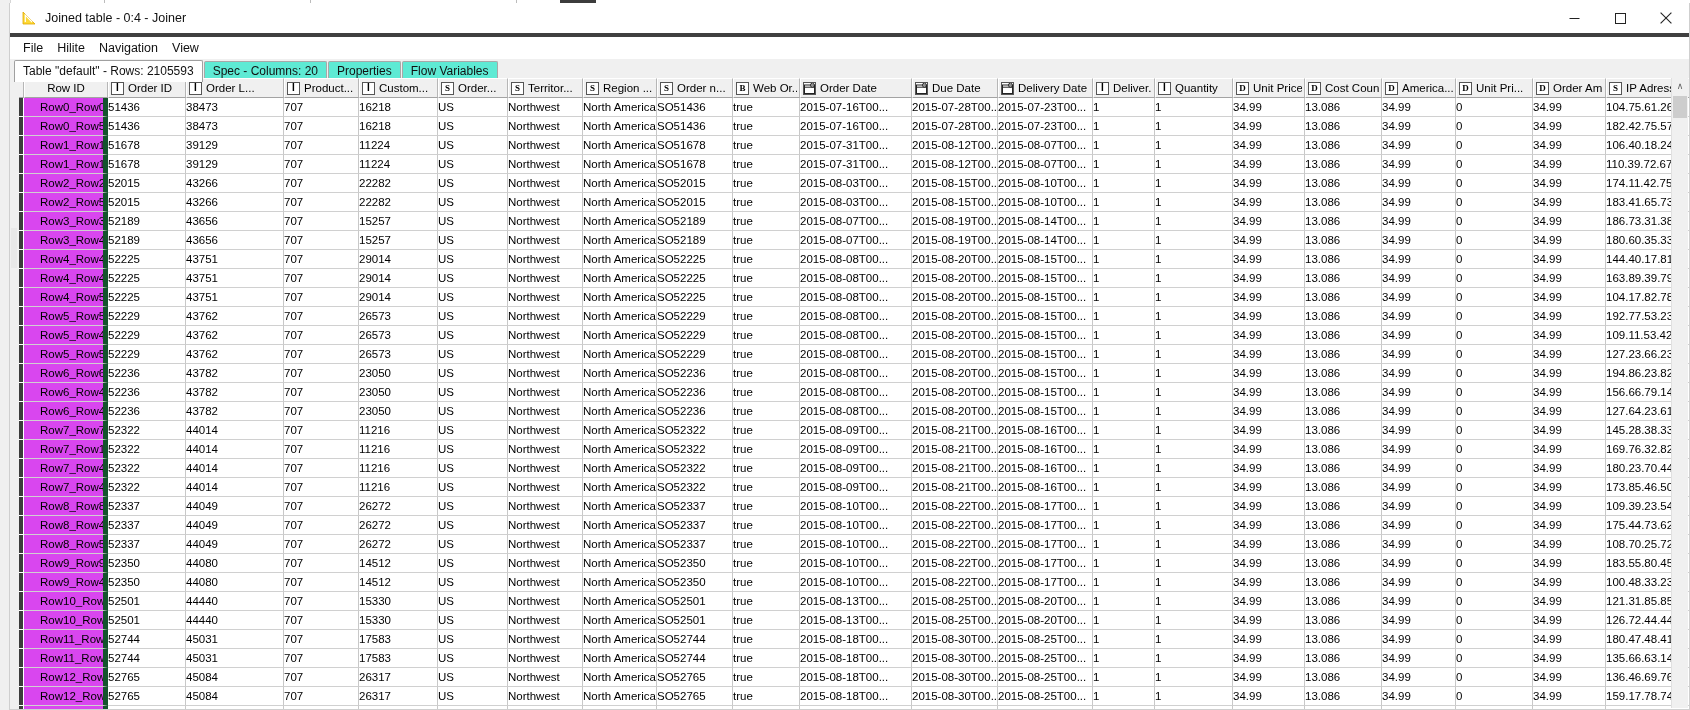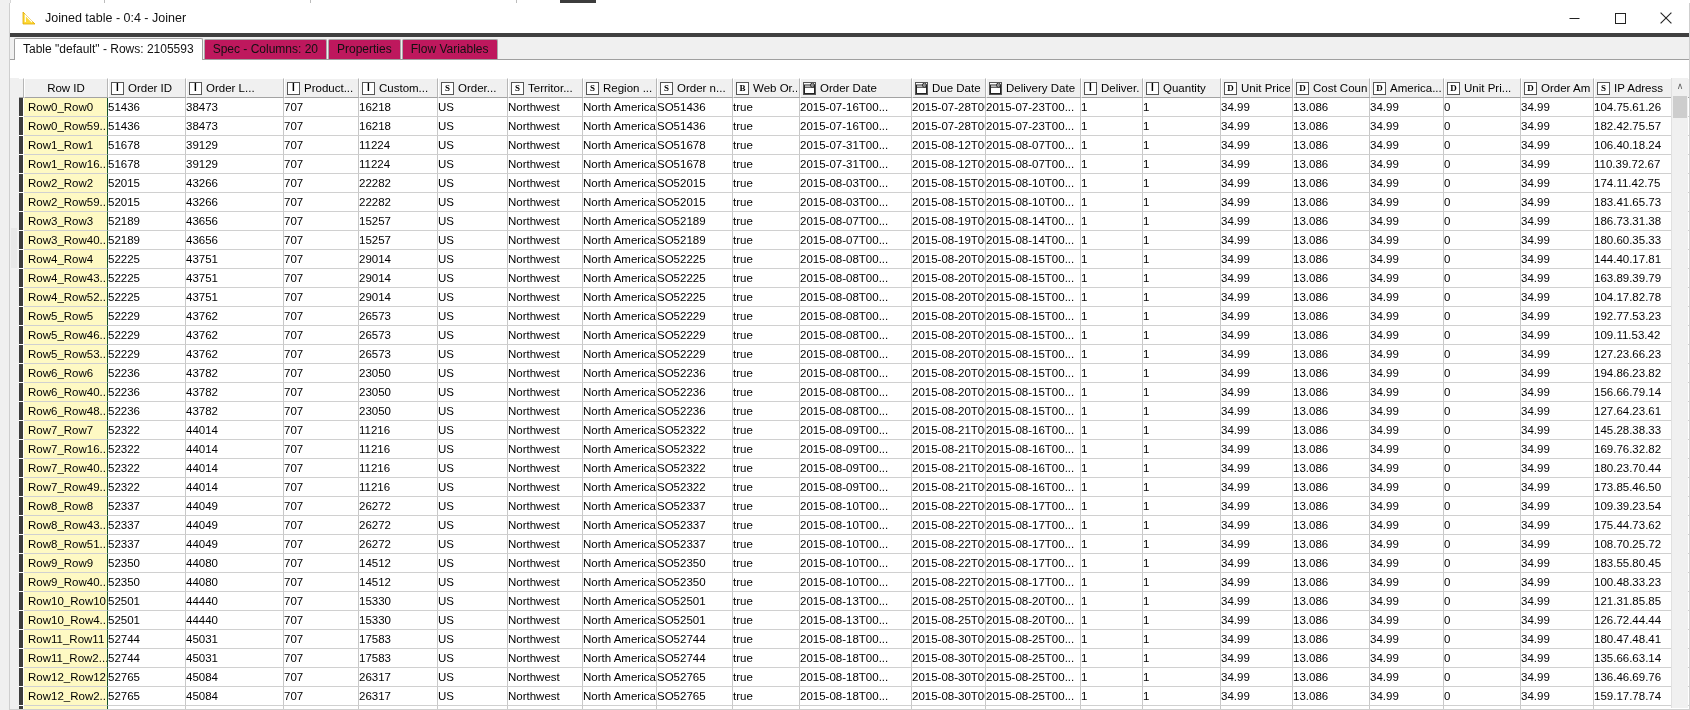--- a/index.html
+++ b/index.html
@@ -33,21 +33,21 @@
   .wbtn svg{display:block;}
 
   
   .menubar{height:22px;display:flex;align-items:center;padding-left:6px;background:#ffffff;}
   .menuitem{padding:2px 7px;font-size:12.5px;color:#111;cursor:default;white-space:nowrap;}
 
   
   .tabstrip{height:22px;display:flex;align-items:flex-end;padding-left:4px;
             background:#f0f0f0;border-bottom:1px solid #a0a0a0;}
   .tab{height:20px;line-height:19px;padding:0 8px;font-size:12px;
-       background:#be185d;border:1px solid #a8a8a8;border-bottom:none;
+       background:#5eead4;border:1px solid #a8a8a8;border-bottom:none;
        margin-right:1px;color:#111;white-space:nowrap;cursor:default;
        border-radius:2px 2px 0 0;box-sizing:border-box;}
   .tab.active{background:#ffffff;border-color:#a0a0a0;height:22px;line-height:21px;
               position:relative;top:1px;z-index:2;}
 
   
   .tablewrap{position:absolute;left:0;top:75px;right:0;bottom:0;background:#ffffff;
              overflow:hidden;}
   .tbl{border-collapse:separate;border-spacing:0;table-layout:fixed;
        font-size:11.5px;width:1668px;}
@@ -65,22 +65,22 @@
             display:inline-flex;align-items:center;justify-content:center;
             font-size:9px;font-weight:bold;line-height:1;color:#000;box-sizing:border-box;
             font-family:"Liberation Serif","DejaVu Serif",serif;}
   .typeicon.int{font-family:"Liberation Sans",sans-serif;font-size:10px;font-weight:bold;}
   .typeicon.date{padding:0;}
   .hlabel{overflow:hidden;text-overflow:clip;white-space:nowrap;}
 
   
   td.handle{width:14px;background:#3c3c3c;border-bottom:1px solid #ffffff;
             border-right:1px solid #ffffff;padding:0;}
-  td.rowid{background:#fef9c3;border-bottom:1px solid #d0d0d0;border-right:1px solid #14532d;
-           padding:0 3px 0 4px;white-space:nowrap;overflow:hidden;}
+  td.rowid{background:#d946ef;border-bottom:1px solid #d0d0d0;border-right:5px solid #14532d;
+           padding:0 3px 0 16px;white-space:nowrap;overflow:hidden;}
   tbody td{height:19px;background:#ffffff;border-bottom:1px solid #d0d0d0;
            border-right:1px solid #c8c8c8;padding:0 2px 0 3px;
            white-space:nowrap;overflow:hidden;box-sizing:border-box;
            vertical-align:middle;font-size:11.5px;color:#000;}
 
   
   .vscroll{position:absolute;right:1px;top:75px;bottom:1px;width:16px;background:#f0f0f0;
            border-left:1px solid #e0e0e0;}
   .vscroll .arrow{width:16px;height:17px;display:flex;align-items:center;justify-content:center;}
   .vscroll .thumb{position:absolute;top:18px;left:1px;width:14px;height:22px;background:#cdcdcd;}
@@ -129,20 +129,26 @@
         </div>
         <div class="wbtn close" title="Close">
           <svg width="12" height="12" viewBox="0 0 12 12">
               <line x1="0.6" y1="0.6" x2="11.4" y2="11.4" stroke="#222" stroke-width="1.1"></line>
               <line x1="11.4" y1="0.6" x2="0.6" y2="11.4" stroke="#222" stroke-width="1.1"></line>
             </svg>
         </div>
       </div>
     </div>
 
+    <div class="menubar">
+      <div class="menuitem">File</div>
+      <div class="menuitem">Hilite</div>
+      <div class="menuitem">Navigation</div>
+      <div class="menuitem">View</div>
+    </div>
 
     <div class="tabstrip">
       <div class="tab active">Table "default" - Rows: 2105593</div>
       <div class="tab">Spec - Columns: 20</div>
       <div class="tab">Properties</div>
       <div class="tab">Flow Variables</div>
     </div>
 
     <div class="tablewrap">
       <table class="tbl">
@@ -213,21 +219,21 @@
                   <span class="typeicon date">
                     <svg width="11" height="11" viewBox="0 0 11 11">
                       <rect x="0.5" y="2" width="10" height="8.5" fill="none" stroke="#222" stroke-width="1"></rect>
                       <line x1="0.5" y1="4.2" x2="10.5" y2="4.2" stroke="#222" stroke-width="1"></line>
                       <circle cx="8.4" cy="2.2" r="2" fill="none" stroke="#222" stroke-width="0.9"></circle>
                     </svg>
                   </span>
                   <span class="hlabel">Order Date</span>
                 </div>
               </th>
-              <th style="width: 74px;">
+              <th style="width: 86px;">
                 <div class="hc">
                   <span class="typeicon date">
                     <svg width="11" height="11" viewBox="0 0 11 11">
                       <rect x="0.5" y="2" width="10" height="8.5" fill="none" stroke="#222" stroke-width="1"></rect>
                       <line x1="0.5" y1="4.2" x2="10.5" y2="4.2" stroke="#222" stroke-width="1"></line>
                       <circle cx="8.4" cy="2.2" r="2" fill="none" stroke="#222" stroke-width="0.9"></circle>
                     </svg>
                   </span>
                   <span class="hlabel">Due Date</span>
                 </div>

